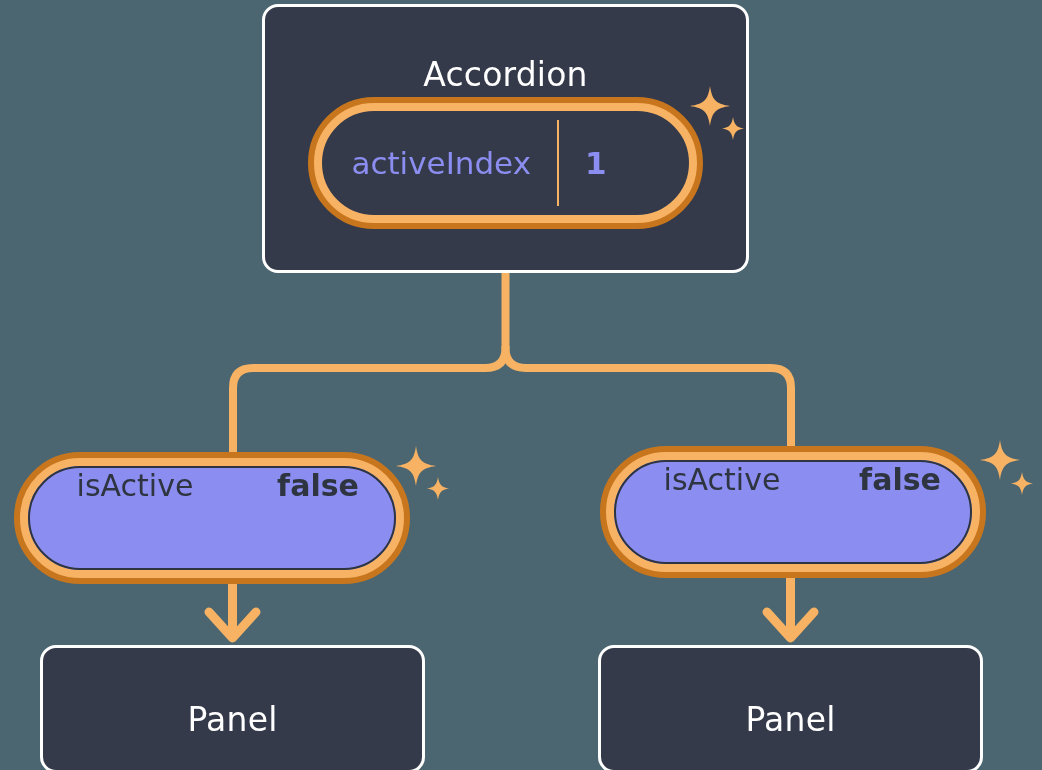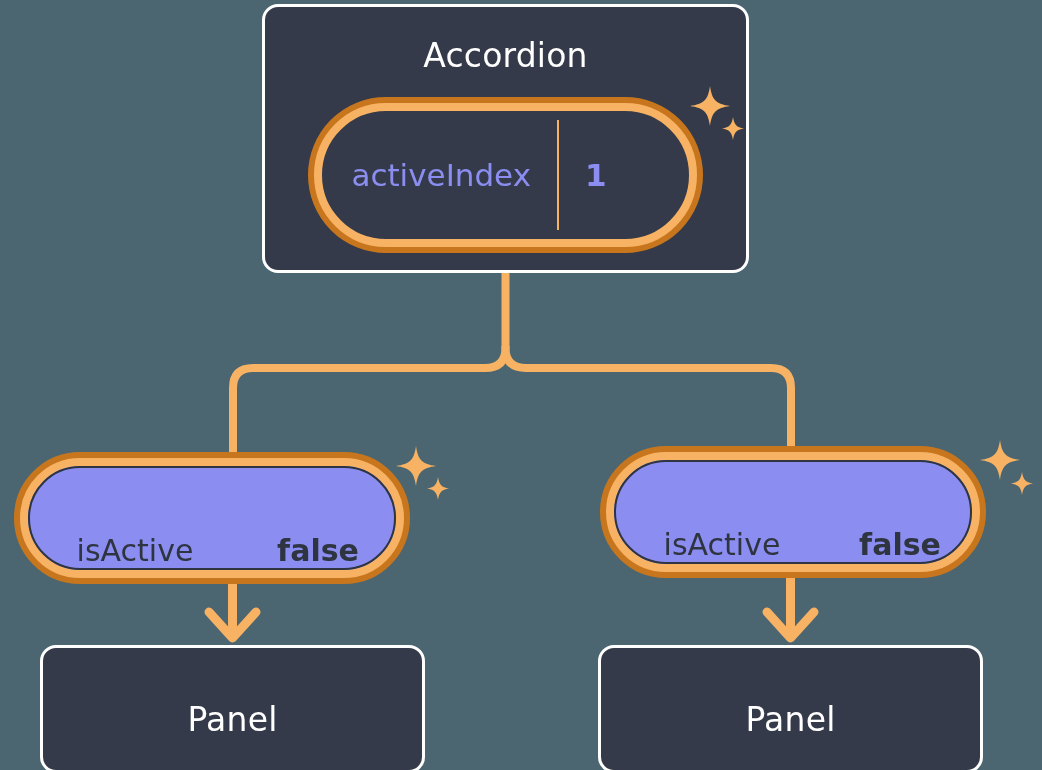--- a/index.html
+++ b/index.html
@@ -47,21 +47,21 @@
     letter-spacing: 0.2px;
     white-space: nowrap;
   }
 
   #accordion-box {
     left: 262px;
     top: 4px;
     width: 487px;
     height: 269px;
   }
-  #accordion-title { top: 29px; }
+  #accordion-title { top: 48px; }
 
   #panel-left-box {
     left: 40px;
     top: 645px;
     width: 385px;
     height: 128px;
   }
   #panel-right-box {
     left: 598px;
     top: 645px;
@@ -104,21 +104,21 @@
     white-space: nowrap;
   }
   .pill-key   { font-weight: 400; }
   .pill-value { font-weight: 700; }
 
   
   #pill-activeindex {
     left: 308px;
     top: 97px;
     width: 395px;
-    height: 156px;
+    height: 132px;
     text-align: center;
   }
   #pill-activeindex .pill-inner {
     left: 6px; top: 6px; right: 6px; bottom: 6px;
     background: #343a49;
   }
   #pill-activeindex .pill-ring {
     left: 0; top: 0; right: 0; bottom: 0;
   }
   #pill-activeindex .pill-key,
@@ -152,21 +152,21 @@
     left: 0; top: 0; right: 0; bottom: 0;
   }
   .pill-purple .pill-body {
     position: absolute;
     left: 14px; top: 14px; right: 14px; bottom: 14px;
     border: 2px solid #2e3440;
     border-radius: 999px;
     background: #8b8ef0;
     box-sizing: border-box;
     display: flex;
-    align-items: flex-end;
+    align-items: flex-start;
     overflow: hidden;
   }
   .pill-purple .pill-key,
   .pill-purple .pill-value {
     color: #2e3440;
     font-size: 30px;
   }
   .pill-purple .divider {
     width: 2px;
     background: #2e3440;

